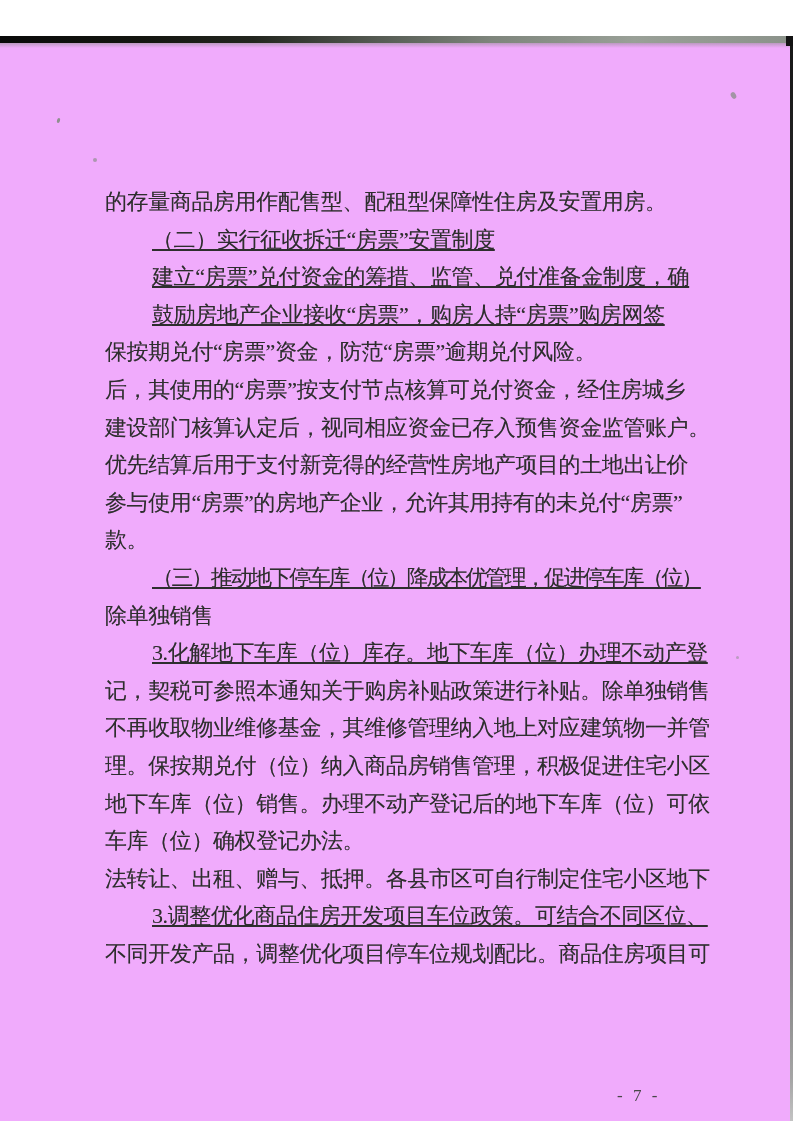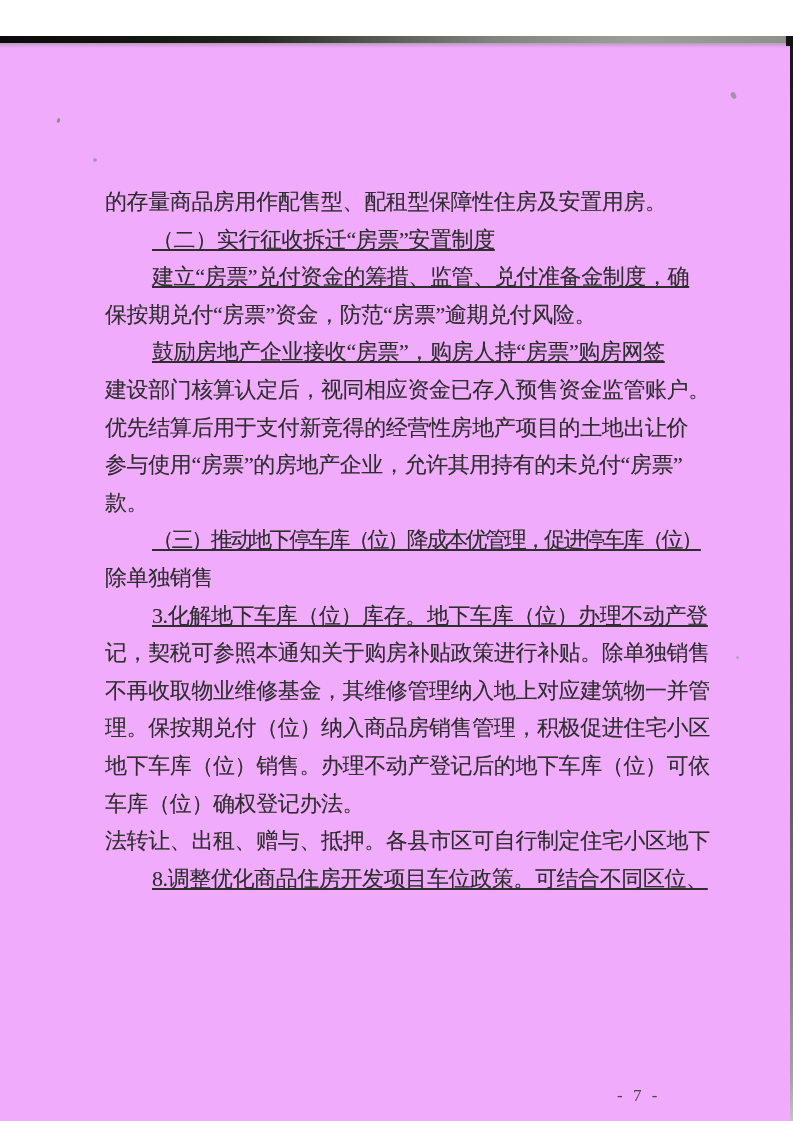--- a/index.html
+++ b/index.html
@@ -94,33 +94,35 @@
   <div class="speck speck-1"></div>
   <div class="speck speck-2"></div>
   <div class="speck speck-3"></div>
   <div class="speck speck-4"></div>
 
   <div class="doc-text">
 
   <div class="line">的存量商品房用作配售型、配租型保障性住房及安置用房。</div>
       <div class="line indent">（二）实行征收拆迁“房票”安置制度</div>
       <div class="line indent">建立“房票”兑付资金的筹措、监管、兑付准备金制度，确</div>
+      <div class="line indent">鼓励房地产企业接收“房票”，购房人持“房票”购房网签</div>
       <div class="line">保按期兑付“房票”资金，防范“房票”逾期兑付风险。</div>
-      <div class="line indent">鼓励房地产企业接收“房票”，购房人持“房票”购房网签</div>
+      <div class="line">后，其使用的“房票”按支付节点核算可兑付资金，经住房城乡</div>
       <div class="line">建设部门核算认定后，视同相应资金已存入预售资金监管账户。</div>
       <div class="line">优先结算后用于支付新竞得的经营性房地产项目的土地出让价</div>
       <div class="line">参与使用“房票”的房地产企业，允许其用持有的未兑付“房票”</div>
       <div class="line">款。</div>
       <div class="line indent tight">（三）推动地下停车库（位）降成本优管理，促进停车库（位）</div>
       <div class="line">除单独销售</div>
       <div class="line indent">3.化解地下车库（位）库存。地下车库（位）办理不动产登</div>
       <div class="line">记，契税可参照本通知关于购房补贴政策进行补贴。除单独销售</div>
       <div class="line">不再收取物业维修基金，其维修管理纳入地上对应建筑物一并管</div>
       <div class="line">理。保按期兑付（位）纳入商品房销售管理，积极促进住宅小区</div>
       <div class="line">地下车库（位）销售。办理不动产登记后的地下车库（位）可依</div>
       <div class="line">车库（位）确权登记办法。</div>
       <div class="line">法转让、出租、赠与、抵押。各县市区可自行制定住宅小区地下</div>
-      <div class="line indent">8.调整优化商品住房开发项目车位政策。可结合不同区位、</div>
+      <div class="line indent">3.调整优化商品住房开发项目车位政策。可结合不同区位、</div>
+      <div class="line">不同开发产品，调整优化项目停车位规划配比。商品住房项目可</div>
     </div>
 
   <div class="page-number">- 7 -</div>
 
 </div>
 
 </body></html>

